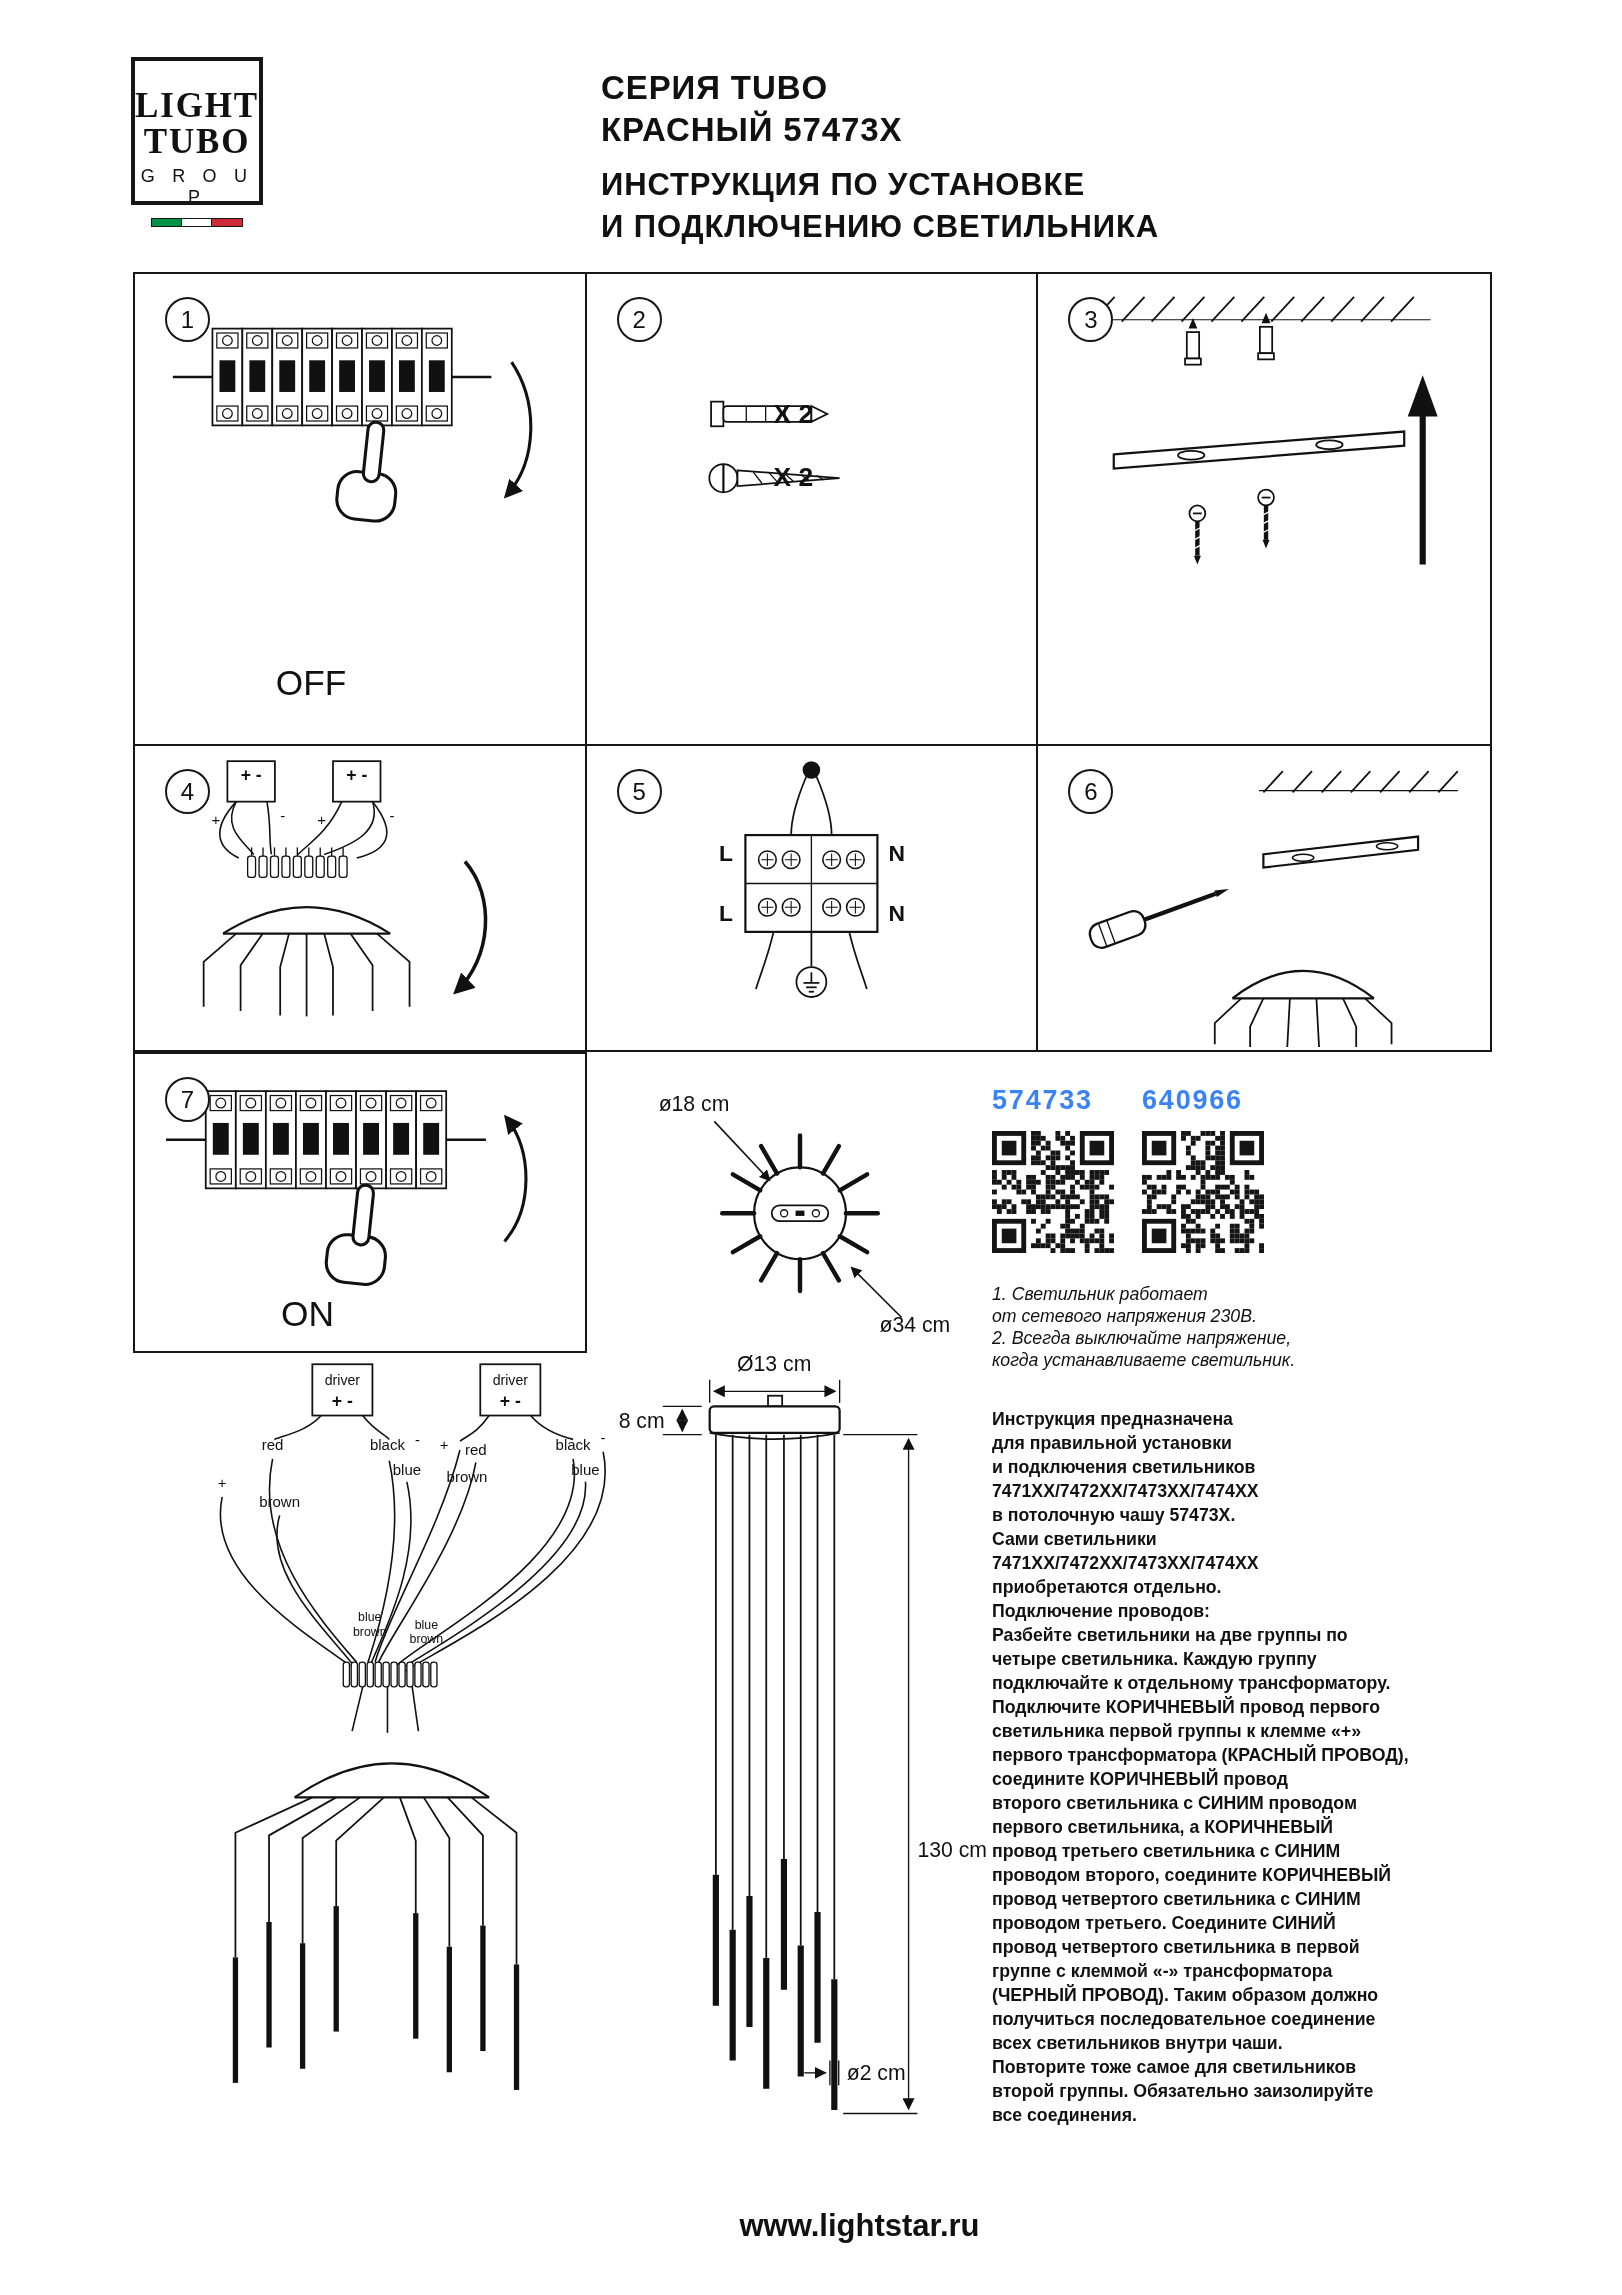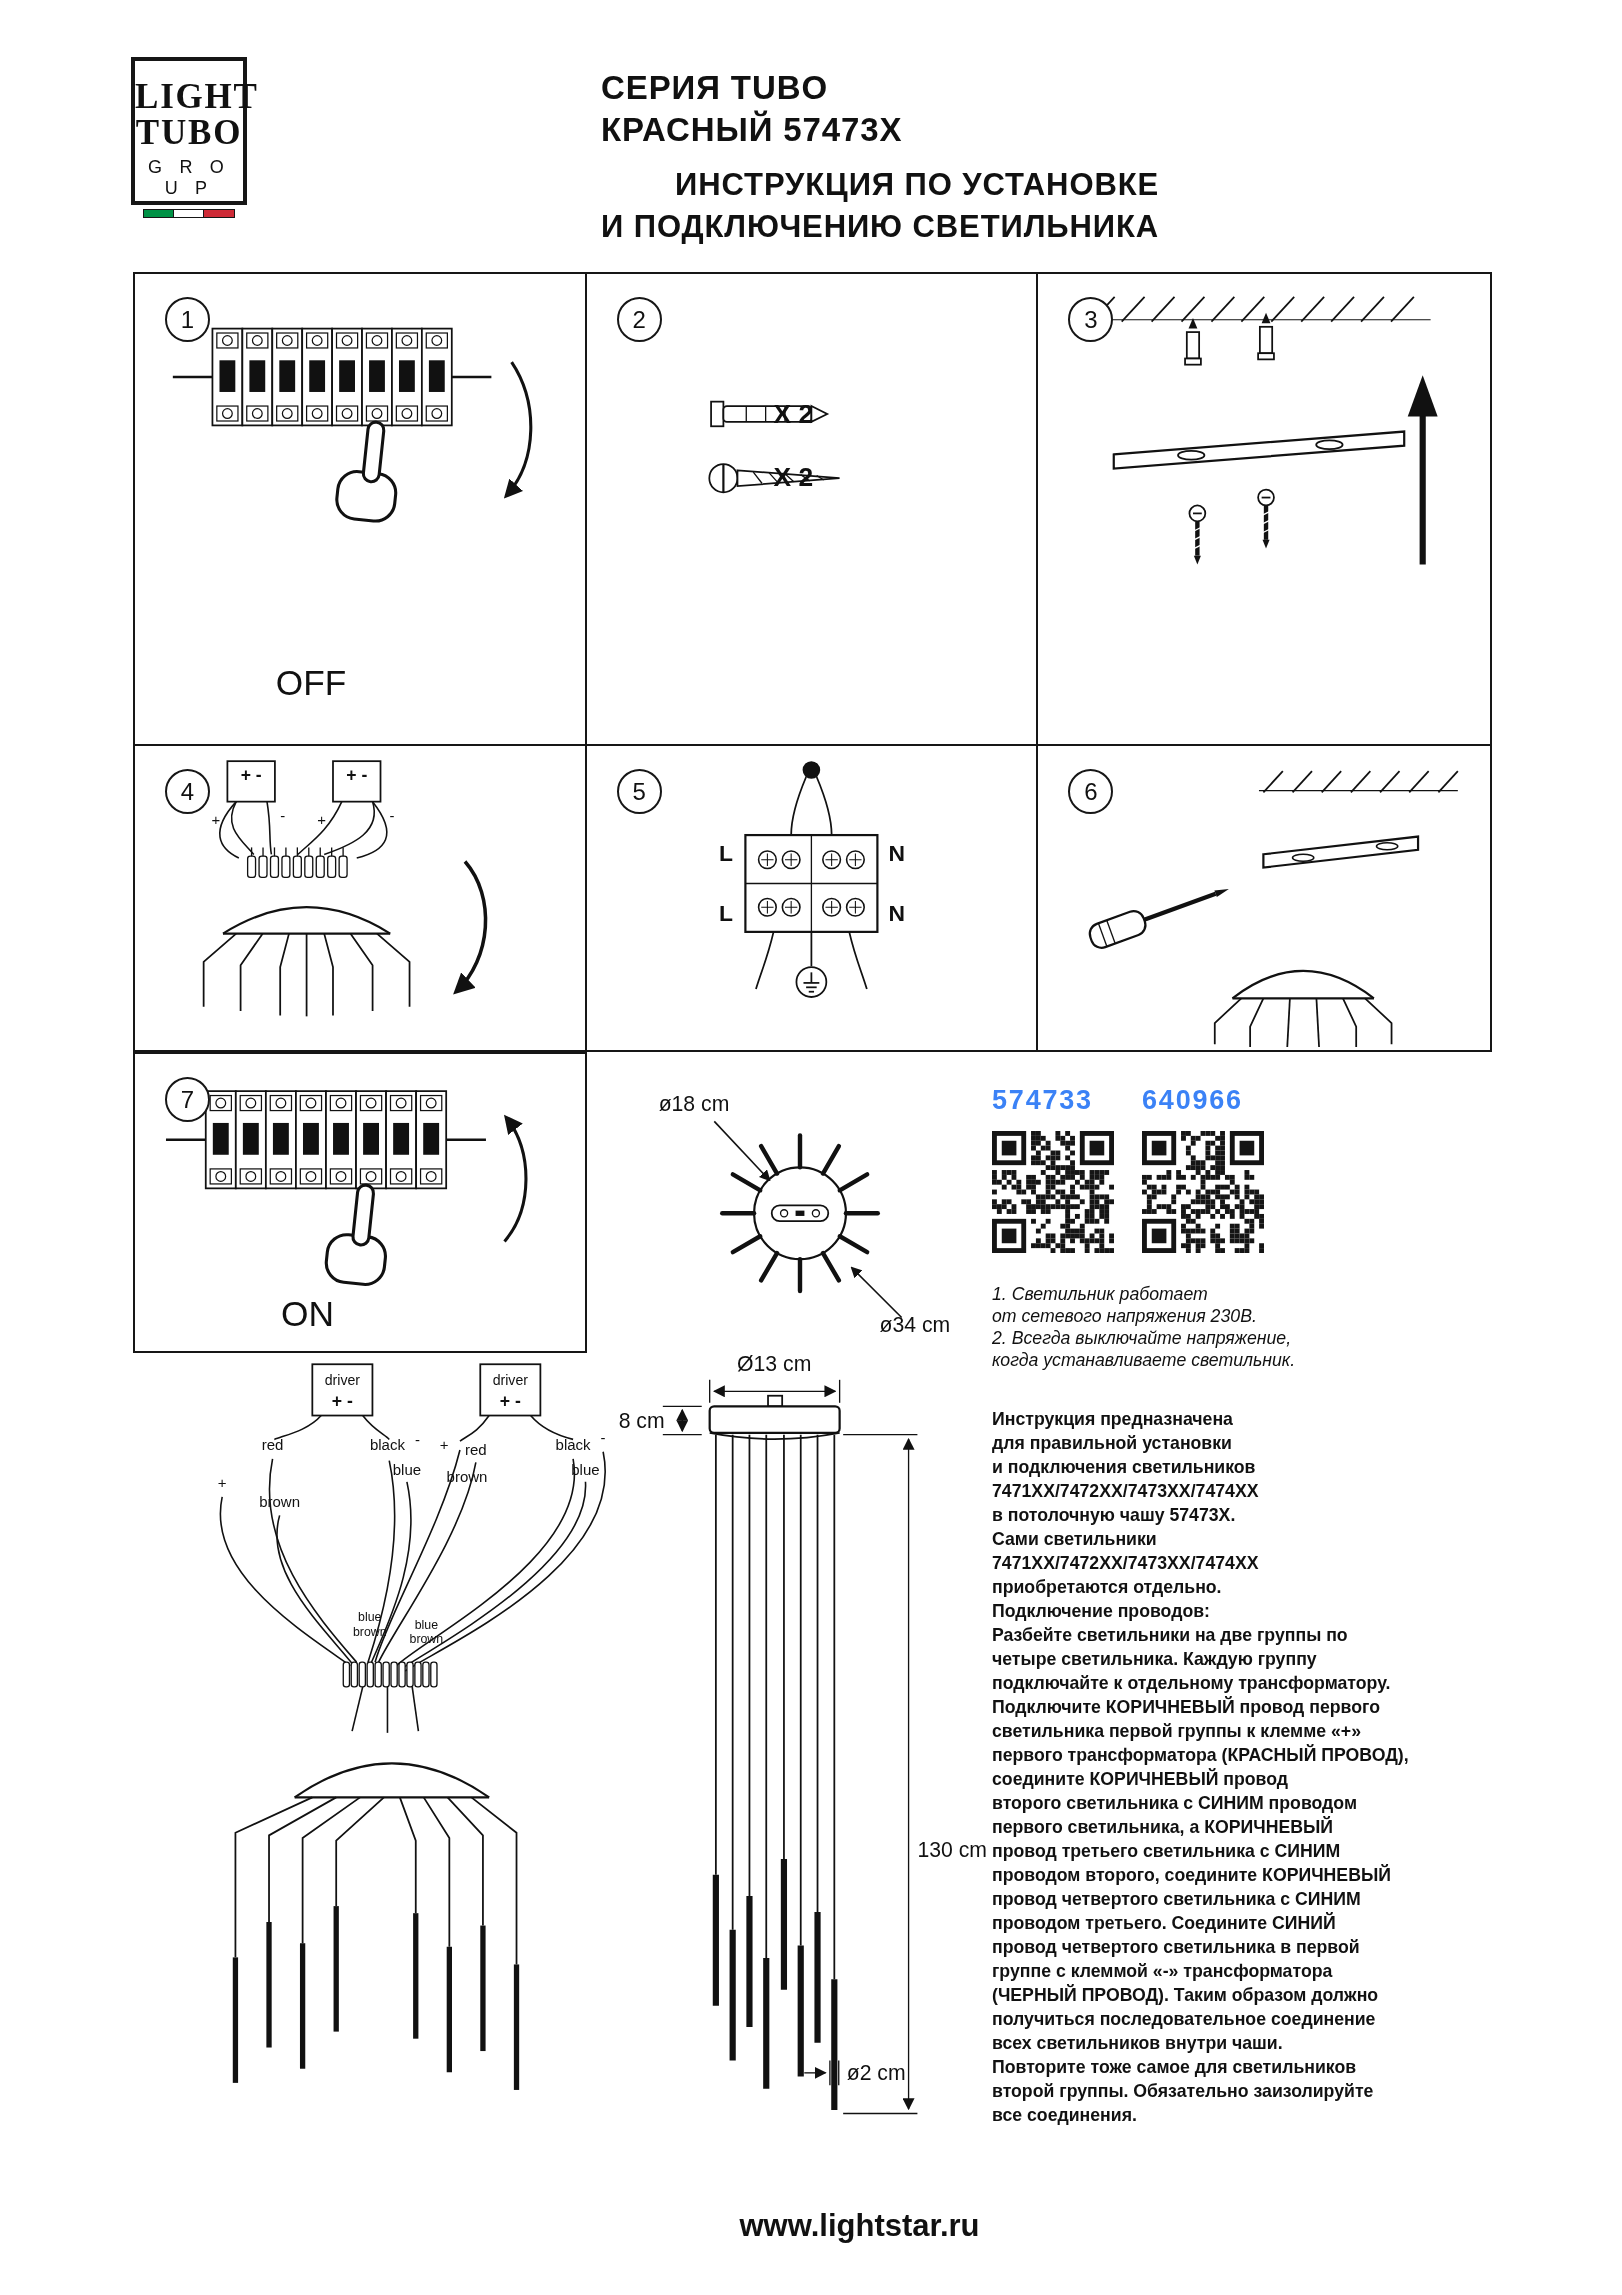--- a/index.html
+++ b/index.html
@@ -1,32 +1,32 @@
 <!DOCTYPE html>
 <html style="font-size:14px"><head>
 <meta charset="utf-8">
 <style>
   html,body{margin:0;padding:0;background:#9a9a9a;}
   .page{position:relative;width:1623px;height:2295px;background:#fff;
         font-family:"Liberation Sans",sans-serif;color:#111;overflow:hidden;}
   .abs{position:absolute;}
 
   
-  .logo{position:absolute;left:131px;top:57px;width:116px;height:148px;
-        border:4.4px solid #161616;box-sizing:border-box;text-align:center;padding-top:18px;}
+  .logo{position:absolute;left:131px;top:57px;width:132px;height:148px;
+        border:4.4px solid #161616;box-sizing:border-box;text-align:center;padding-top:27px;}
   .logo .word{font-family:"Liberation Serif",serif;font-weight:bold;font-size:35px;
         line-height:36px;letter-spacing:1.8px;}
   .logo .group{font-size:18px;letter-spacing:6.2px;margin-top:6.2px;}
   .flag{width:92px;height:8.8px;margin:9.7px auto 0;display:flex;}
   .flag span{flex:1;border:1.3px solid #161616;margin-left:-1.3px;}
   .flag span:first-child{margin-left:0;}
   .fl-green{background:#009246;} .fl-white{background:#fff;} .fl-red{background:#ce2b37;}
 
   
-  .hdr{position:absolute;left:601px;font-weight:bold;letter-spacing:0.9px;font-size:33px;white-space:nowrap;text-align:right;}
+  .hdr{position:absolute;left:601px;font-weight:bold;letter-spacing:0.9px;font-size:33px;white-space:nowrap;}
   .hdr-title{line-height:42px;font-size:31px;}
 
   
   .steps-grid{position:absolute;left:133px;top:272px;width:1359px;height:780px;
         border:2.2px solid #161616;box-sizing:border-box;
         display:grid;grid-template-columns:1fr 1fr 1fr;grid-template-rows:472px 1fr;}
   .cell{position:relative;border-right:2.2px solid #161616;border-bottom:2.2px solid #161616;box-sizing:border-box;}
   .cell.c3{border-right:none;}
   .cell.r2{border-bottom:none;}
   .panel7{position:absolute;left:133px;top:1052px;width:454px;height:301px;

